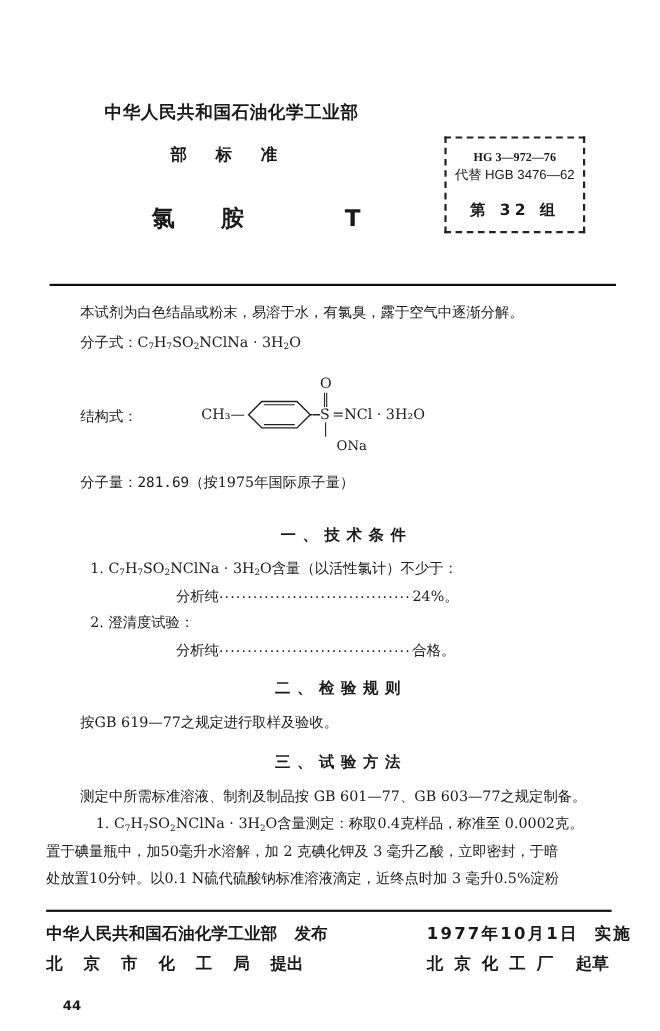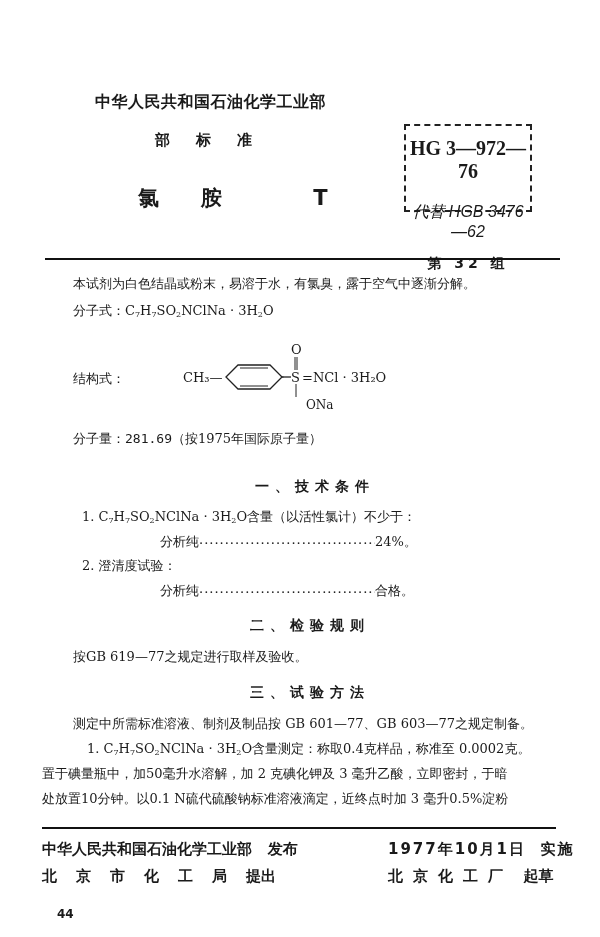--- a/index.html
+++ b/index.html
@@ -10,22 +10,22 @@
     }
     .abs { position: absolute; white-space: nowrap; }
     .bold { font-weight: bold; font-family: "DejaVu Sans", "Liberation Sans", sans-serif; }
     .ministry { left: 95px; top: 92px; font-size: 16px; letter-spacing: 0.5px; }
     .stdtype { left: 155px; top: 131px; font-size: 15px; letter-spacing: 26px; }
     .title { left: 138px; top: 184px; font-size: 21px; letter-spacing: 42px; }
     .codebox {
       position: absolute; left: 404px; top: 124px; width: 128px; height: 88px;
       border: 2px dashed #222; box-sizing: border-box; text-align: center;
     }
-    .codebox .c1 { margin-top: 11px; font-size: 20px; font-weight: bold; font-family: "Liberation Serif", serif; }
-    .codebox .c2 { margin-top: 19px; font-size: 16px; font-family: "Liberation Sans", sans-serif; font-style: italic; }
+    .codebox .c1 { margin-top: 11px; font-size: 11px; font-weight: bold; font-family: "Liberation Serif", serif; }
+    .codebox .c2 { margin-top: 2px; font-size: 12px; font-family: "Liberation Sans", sans-serif; }
     .codebox .c3 { margin-top: 14px; font-size: 14px; font-weight: bold; font-family: "DejaVu Sans", sans-serif; letter-spacing: 4px; }
     .rule { position: absolute; height: 2px; background: #111; }
     .body-text { font-size: 13px; }
     .section-h { font-size: 14px; letter-spacing: 6px; }
     sub { font-size: 8px; vertical-align: -2px; }
     .dots { display: inline-block; overflow: hidden; vertical-align: bottom; letter-spacing: 1px; }
     .footer { font-size: 15px; }
     .spaced { letter-spacing: 19px; }
     .spaced2 { letter-spacing: 10px; }
   </style>

